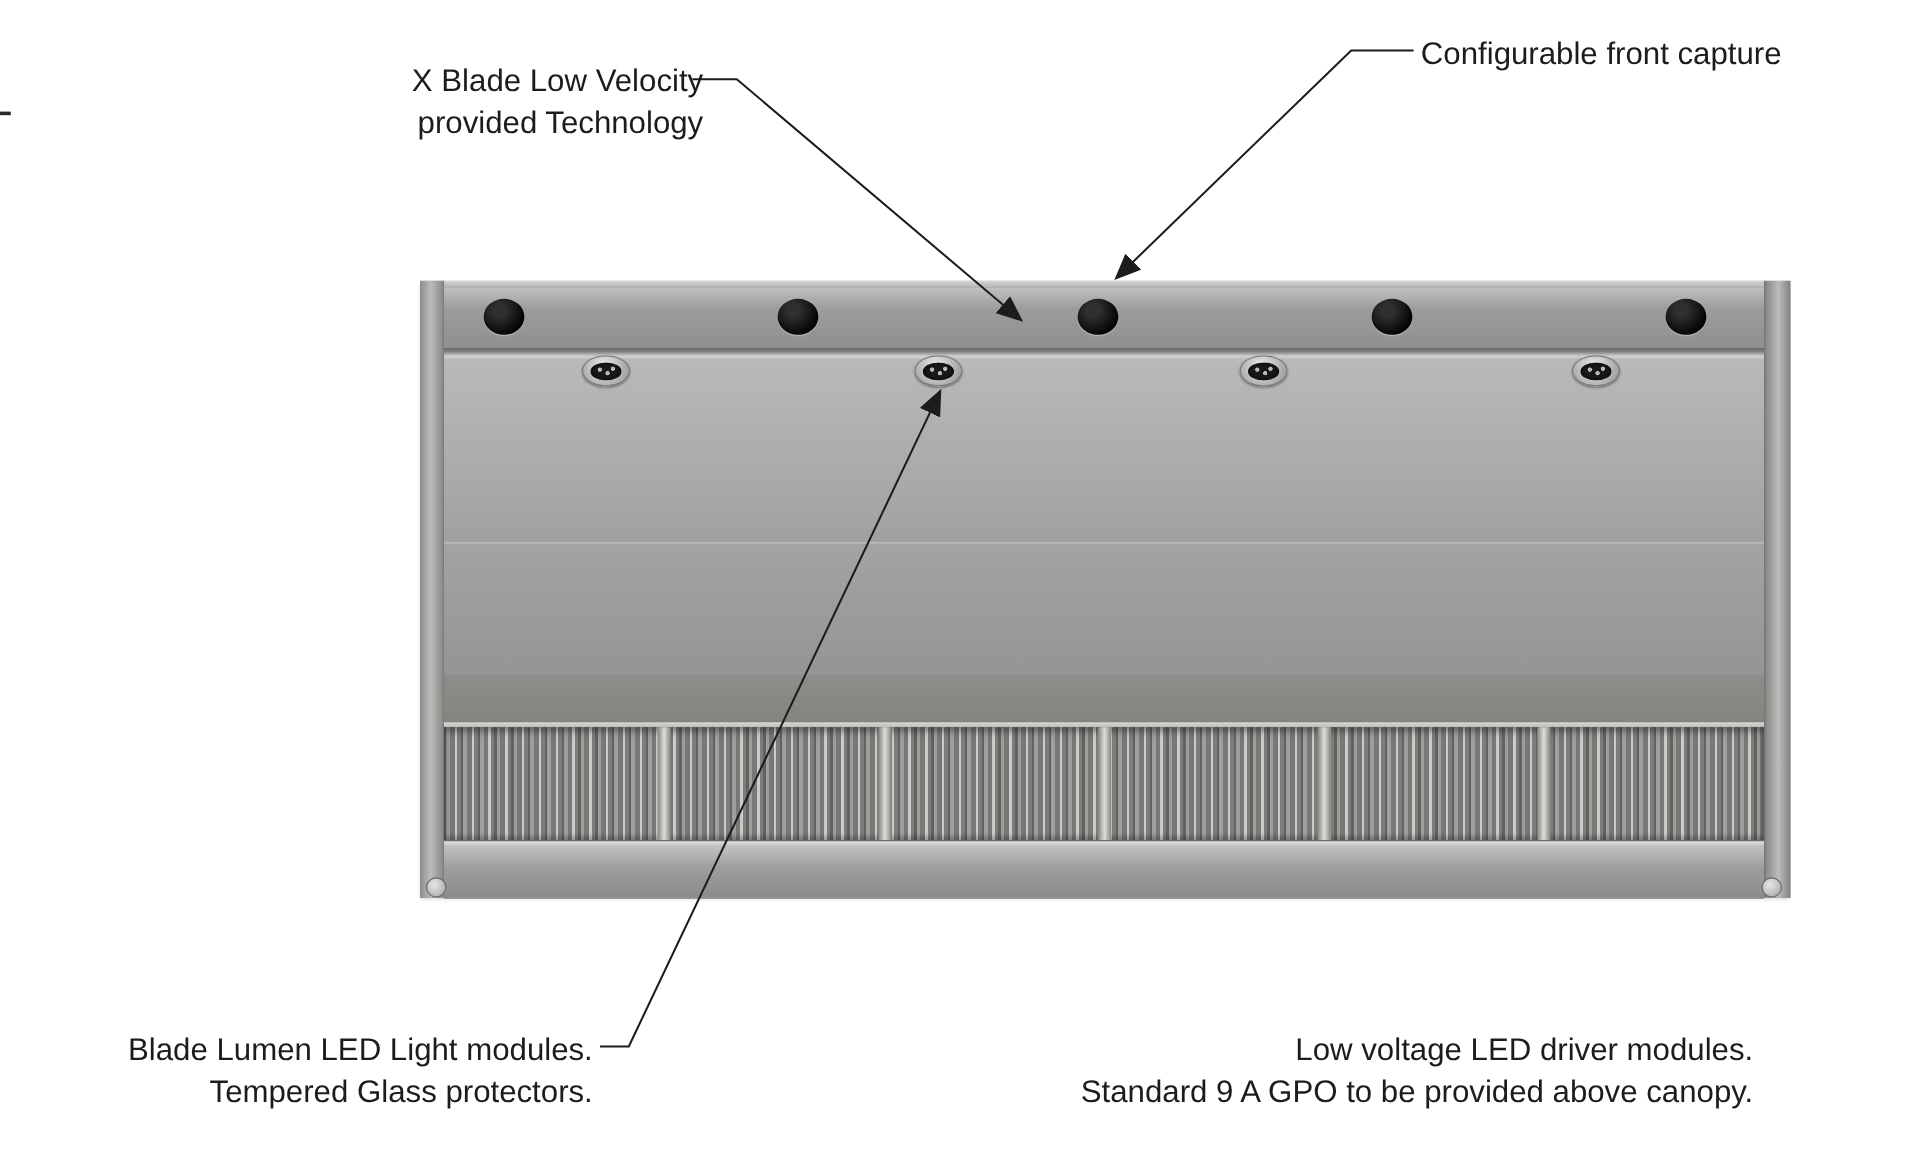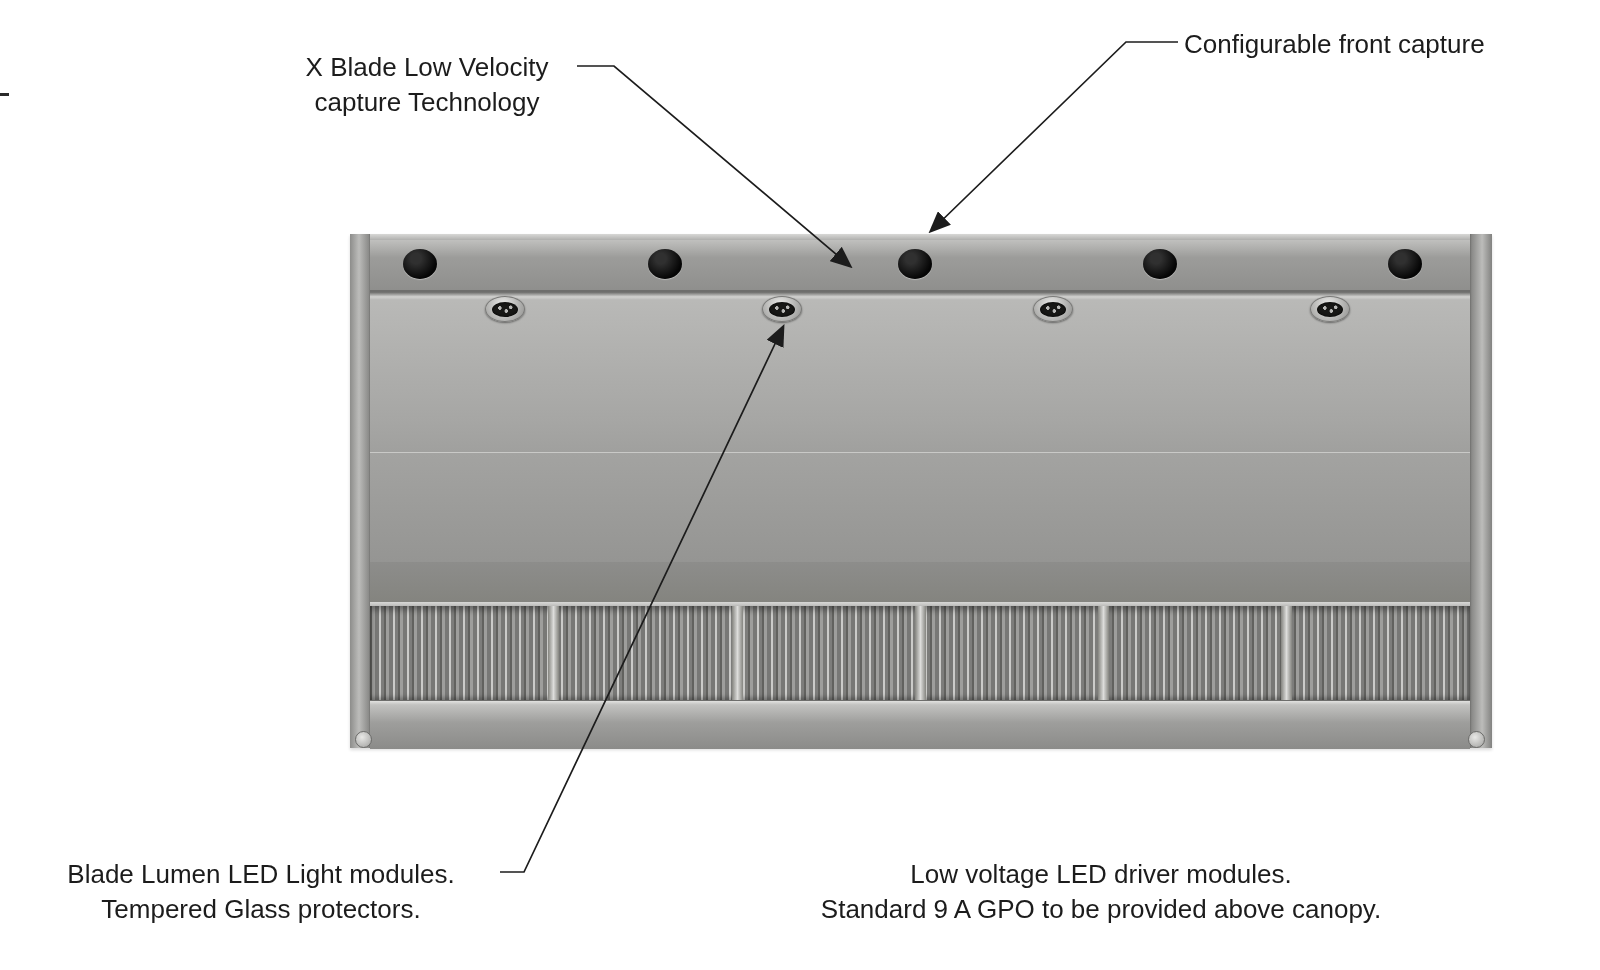--- a/index.html
+++ b/index.html
@@ -1,21 +1,21 @@
 <!DOCTYPE html>
 <html><head>
 <meta charset="utf-8">
 <style>
   html,body{margin:0;padding:0;background:#ffffff;}
   .scene{
     position:relative;width:1600px;height:970px;background:#ffffff;
     font-family:"Liberation Sans",sans-serif;color:#1c1c1c;overflow:hidden;
   }
   .label{position:absolute;font-size:26px;line-height:35px;}
-  .label.center{text-align:center;}
+  .label.center{text-align:right;}
 
   
   .canopy{
     position:absolute;left:350px;top:234px;width:1142px;height:514px;
     background:#a8a8a6;box-shadow:inset 0 0 0 1px #7c7c7a, 0 2px 3px rgba(0,0,0,.15);
   }
   .rail{position:absolute;top:0;height:100%;}
   .rail.left{left:0;width:20px;background:linear-gradient(90deg,#8d8d8b,#bcbcba 45%,#8a8a88 95%,#6f6f6d);}
   .rail.right{right:0;width:22px;background:linear-gradient(90deg,#6f6f6d 0,#8a8a88 8%,#bcbcba 55%,#828280);}
   .interior{position:absolute;left:20px;right:22px;top:0;bottom:0;}
@@ -87,21 +87,21 @@
 </style>
 </head>
 <body>
 
 <div class="scene">
 
   <div class="edge-mark"></div>
 
   <div class="label center" style="left:268px;top:50px;width:318px;">
     <div>X Blade Low Velocity</div>
-    <div>capture Technology</div>
+    <div>provided Technology</div>
   </div>
 
   <div class="label" style="left:1184px;top:27px;width:400px;">
     <span>Configurable front capture</span>
   </div>
 
   <div class="label center" style="left:28px;top:857px;width:466px;">
     <div>Blade Lumen LED Light modules.</div>
     <div>Tempered Glass protectors.</div>
   </div>

